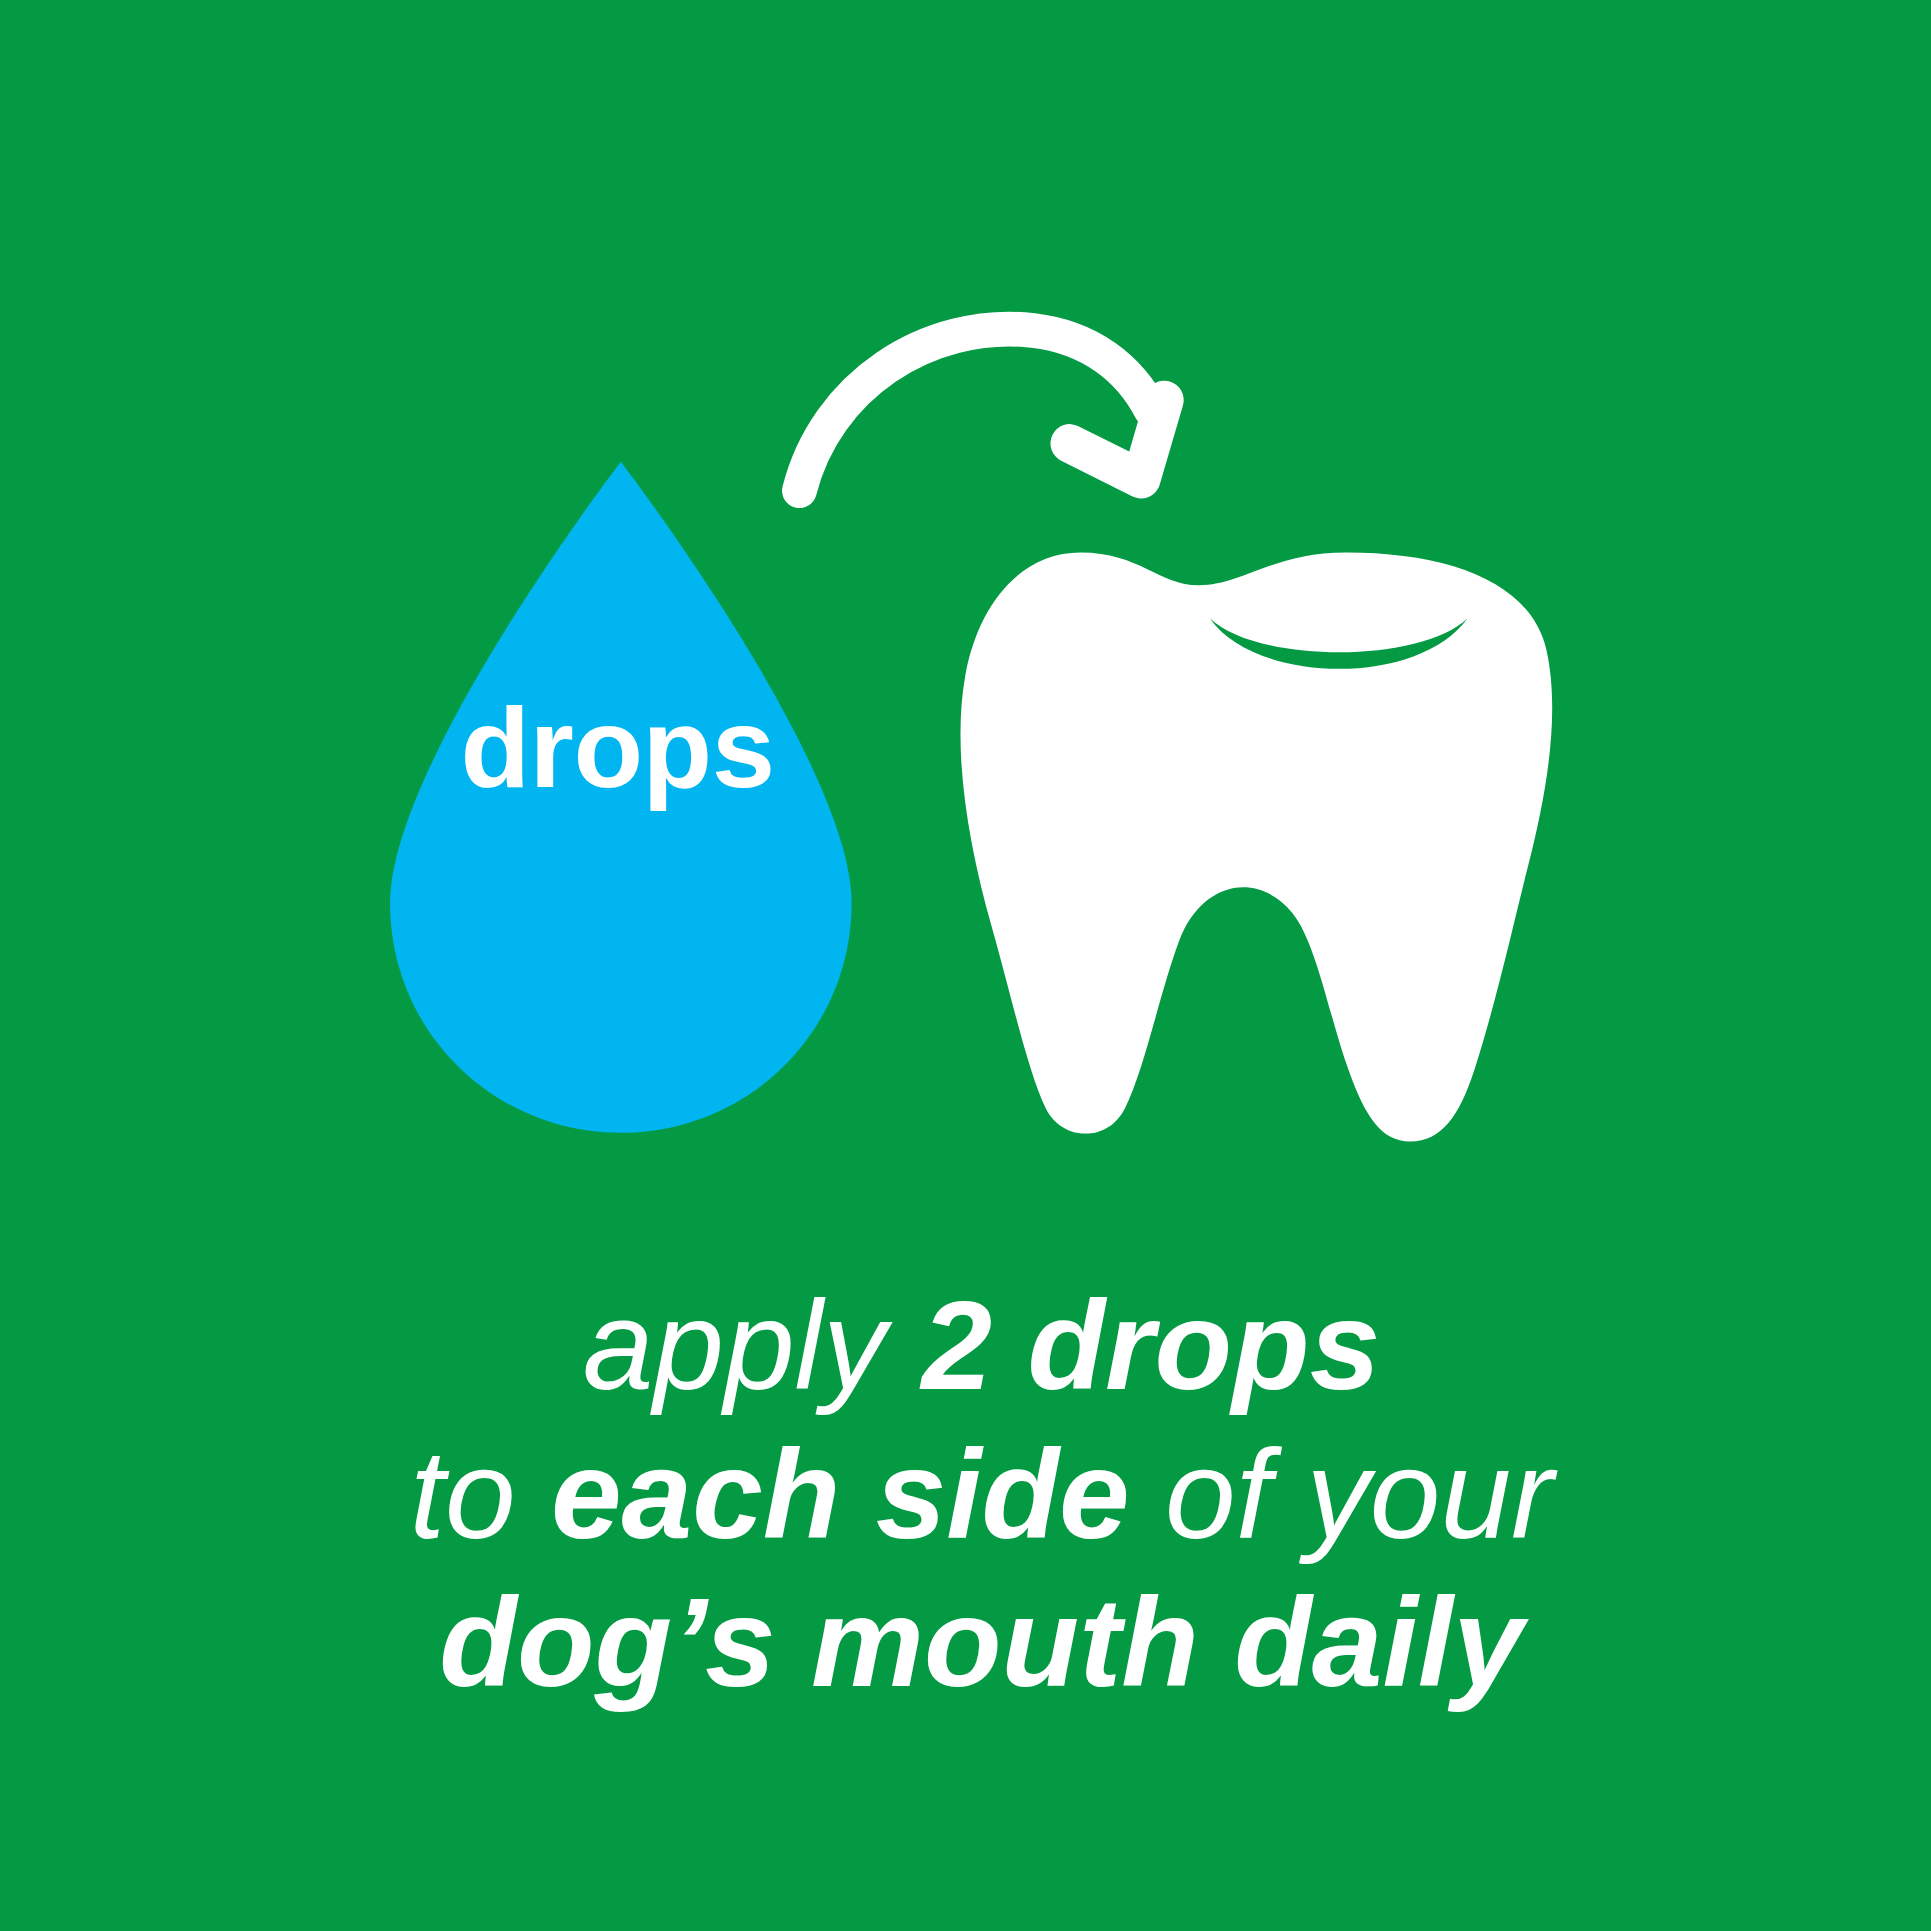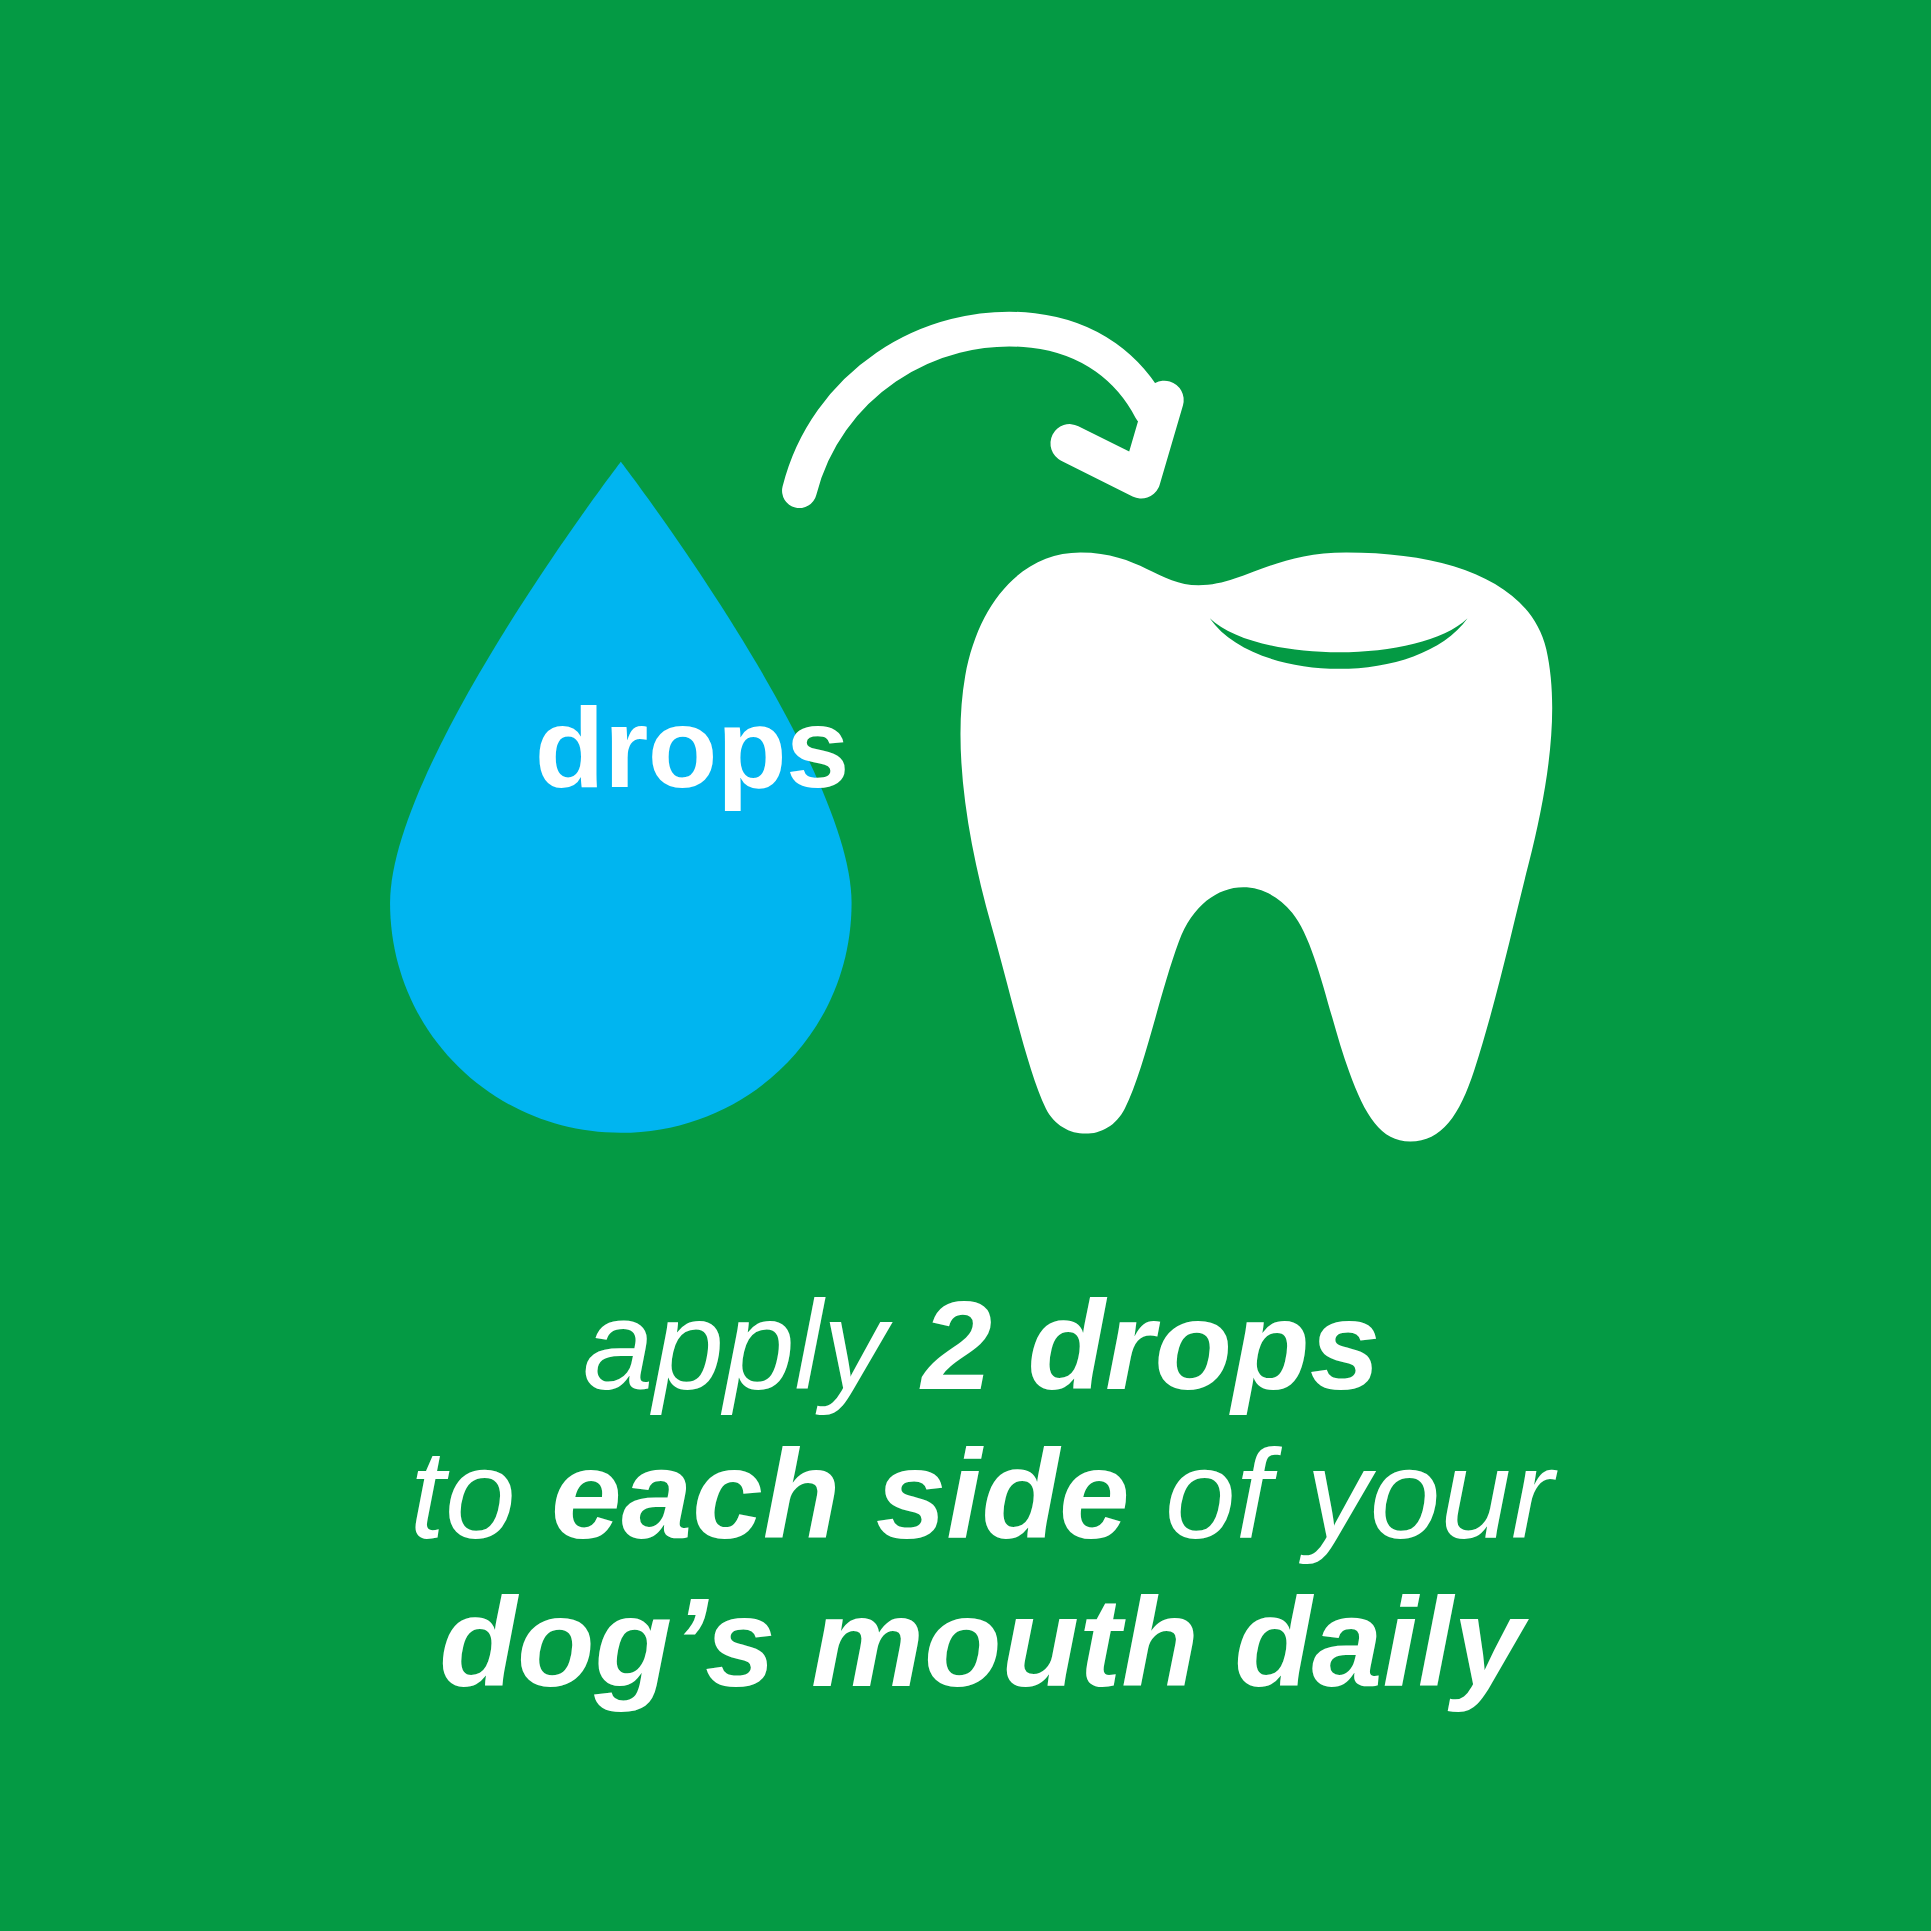--- a/index.html
+++ b/index.html
@@ -38,21 +38,21 @@
     width: 463px;
     text-align: center;
     color: #ffffff;
     font-weight: bold;
     line-height: 0.96;
     letter-spacing: -0.5px;
     pointer-events: none;
     user-select: none;
   }
   #droplet-label .l1 { display: block; font-size: 104px; }
-  #droplet-label .l2 { display: block; font-size: 114px; text-align: right; }
+  #droplet-label .l2 { display: block; font-size: 114px; }
 
   
   #caption {
     position: absolute;
     left: 0;
     top: 1271px;
     width: 1931px;
     text-align: center;
     color: #ffffff;
     line-height: 1.17;

